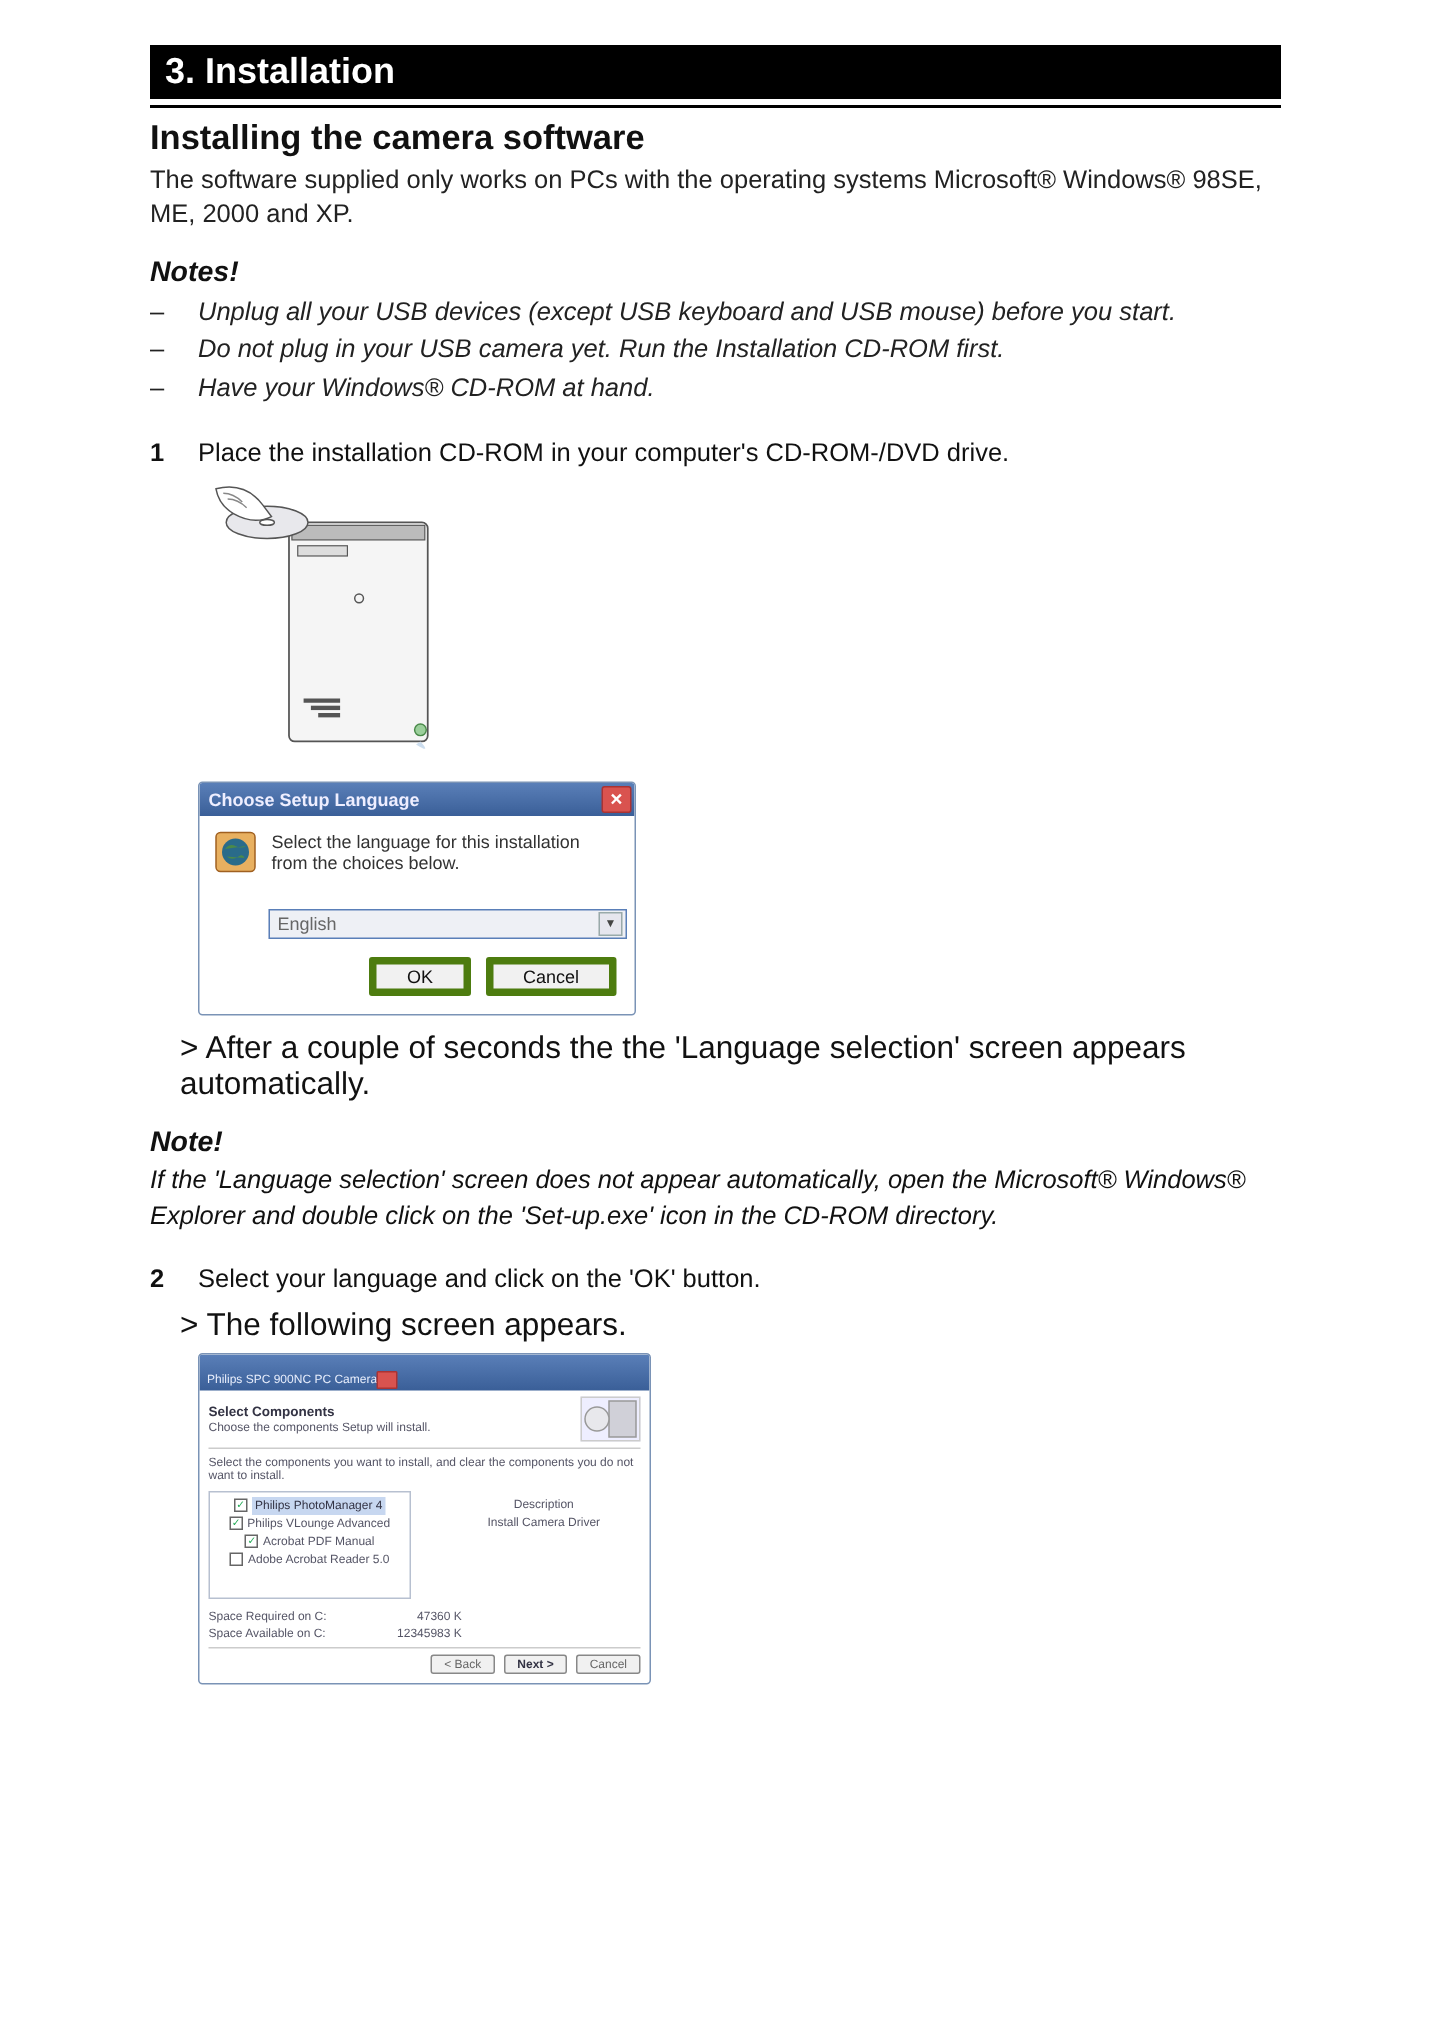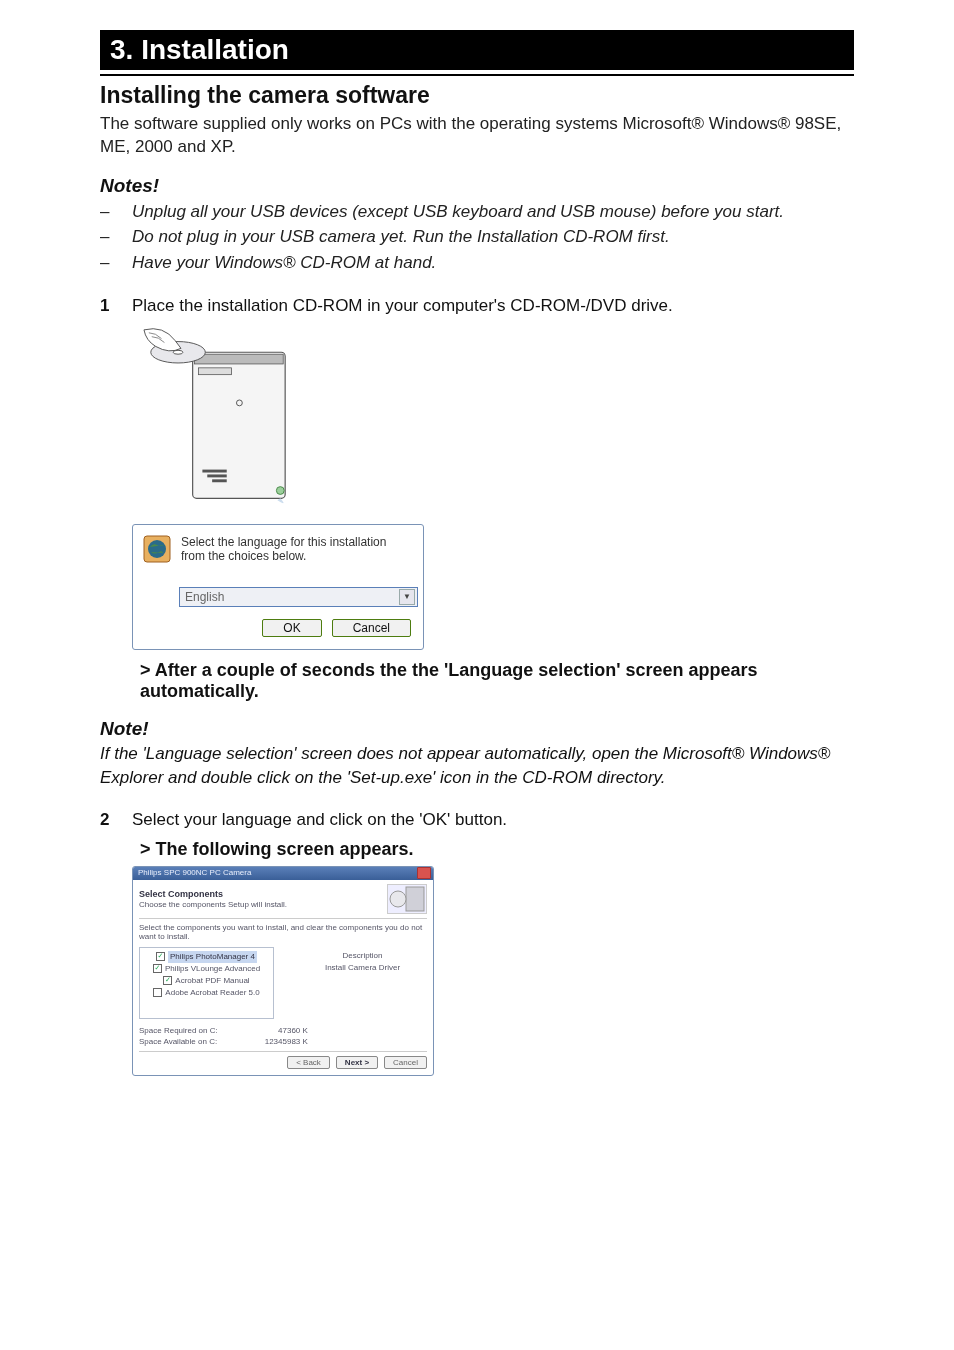--- a/index.html
+++ b/index.html
@@ -26,21 +26,21 @@
     color: #333;
   }
   .top-header .page-num {
     margin-left: 24px;
     color: #333;
   }
   .section-bar {
     background: #000;
     color: #fff;
     font-weight: bold;
-    font-size: 28px;
+    font-size: 24px;
     padding: 4px 10px;
     margin: 0 0 4px 0;
   }
   hr.section-rule {
     border: none;
     border-top: 2px solid #000;
     margin: 0 0 6px 0;
   }
   h2.subsection {
     font-size: 23px;
@@ -91,23 +91,23 @@
   }
   ol.steps > li .step-num {
     font-weight: bold;
     width: 32px;
     flex: 0 0 32px;
   }
   .figure-block {
     margin: 4px 0 10px 32px;
   }
   .result-line {
-    margin: 4px 0 16px 40px;
-    font-size: 18px;
-    font-weight: 700;
+    margin: 4px 0 16px 20px;
+    font-size: 21px;
+    font-weight: 400;
   }
   .note-block {
     margin: 6px 0 18px 0;
   }
   .note-block .note-body {
     font-style: italic;
     font-size: 17px;
     line-height: 1.4;
   }
 
@@ -183,42 +183,42 @@
     display:flex;align-items:center;justify-content:center;
     font-size: 8px;color:#444;
   }
   .dlg-buttons {
     display: flex;
     justify-content: flex-end;
     gap: 10px;
     padding: 10px 12px 12px 12px;
   }
   .dlg-btn {
-    border: 1px solid #4d7c0f;
+    border: 5px solid #4d7c0f;
     background: #f1f1f1;
     padding: 1px 20px;
     font-size: 12px;
     border-radius: 2px;
   }
 
   
   .dlg-comp {
     width: 300px;
     border: 1px solid #7a93b6;
     background: #fff;
     font-size: 8px;
     border-radius: 3px;
     overflow: hidden;
     color: #556;
   }
   .dlg-comp .titlebar2 {
-    display:flex;justify-content:space-between;align-items:center;
+    display:flex;align-items:center;
     background: linear-gradient(#5a7fb8,#3a5f98);
     color:#e8eefc;
-    padding:0 2px 1px 5px;
+    padding:11px 2px 1px 5px;
     font-size: 8px;
   }
   .dlg-comp .close2 {
     width:12px;height:10px;background:#d9534f;border:1px solid #a33;border-radius:1px;
   }
   .dlg-comp .sub-head {
     display:flex;justify-content:space-between;align-items:center;
     padding: 4px 6px;
   }
   .dlg-comp .sub-head .txt { line-height:1.2; }
@@ -300,20 +300,24 @@
       <ellipse cx="45" cy="28" rx="28" ry="11" fill="#e8e8ec" stroke="#555" stroke-width="1"></ellipse>
       <ellipse cx="45" cy="28" rx="5" ry="2" fill="#fff" stroke="#555"></ellipse>
       <path d="M10 5 Q30 0 42 16 L48 24 Q36 30 22 22 Q12 16 10 5 Z" fill="#fff" stroke="#555"></path>
       <path d="M15 8 Q22 8 28 14" fill="none" stroke="#888"></path>
       <path d="M18 12 Q25 12 31 18" fill="none" stroke="#888"></path>
     </svg>
   </div>
 
   <div class="figure-block">
     <div class="dlg-lang">
+      <div class="dlg-titlebar">
+        <span>Choose Setup Language</span>
+        <span class="dlg-close">×</span>
+      </div>
       <div class="dlg-body">
         <div class="dlg-icon">
           <svg viewBox="0 0 28 28">
             <rect x="1" y="1" width="26" height="26" rx="3" fill="#e8b060" stroke="#a06020"></rect>
             <circle cx="14" cy="14" r="9" fill="#2a6b8a"></circle>
             <path d="M7 12 Q10 8 14 10 Q18 12 21 10" fill="#4a8a4a"></path>
             <path d="M8 17 Q12 20 16 17 Q19 15 20 18" fill="#4a8a4a"></path>
           </svg>
         </div>
         <div class="dlg-text">Select the language for this installation from the choices below.</div>

